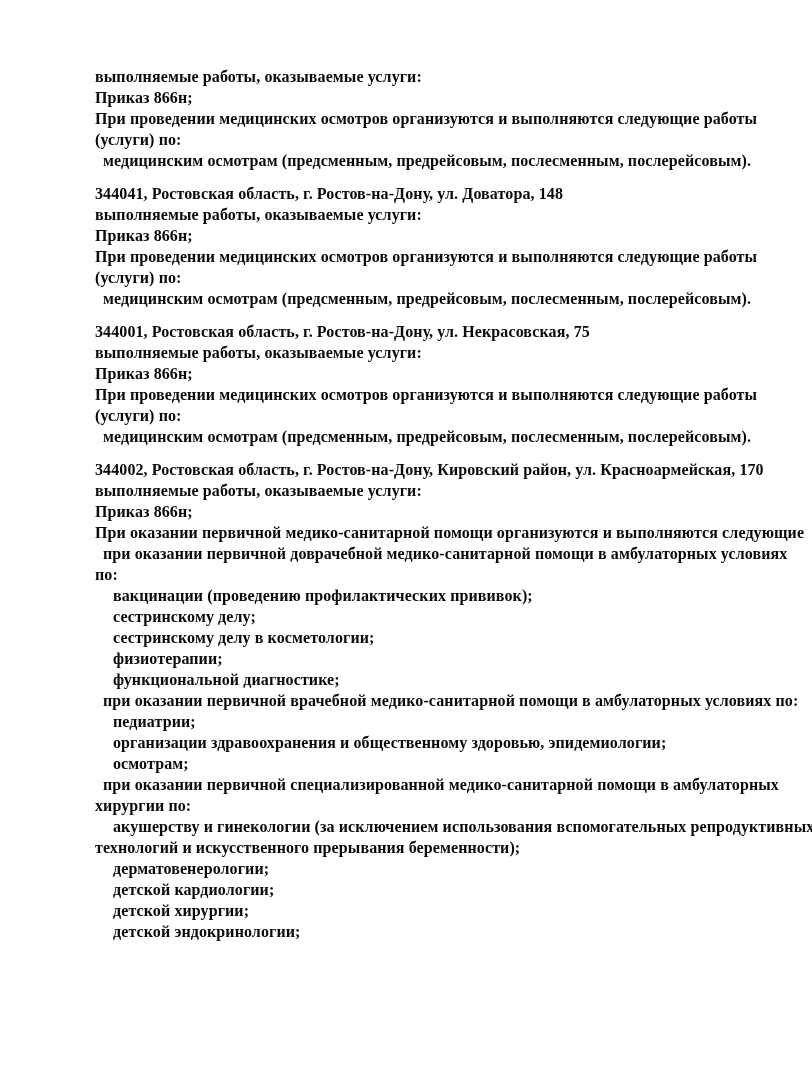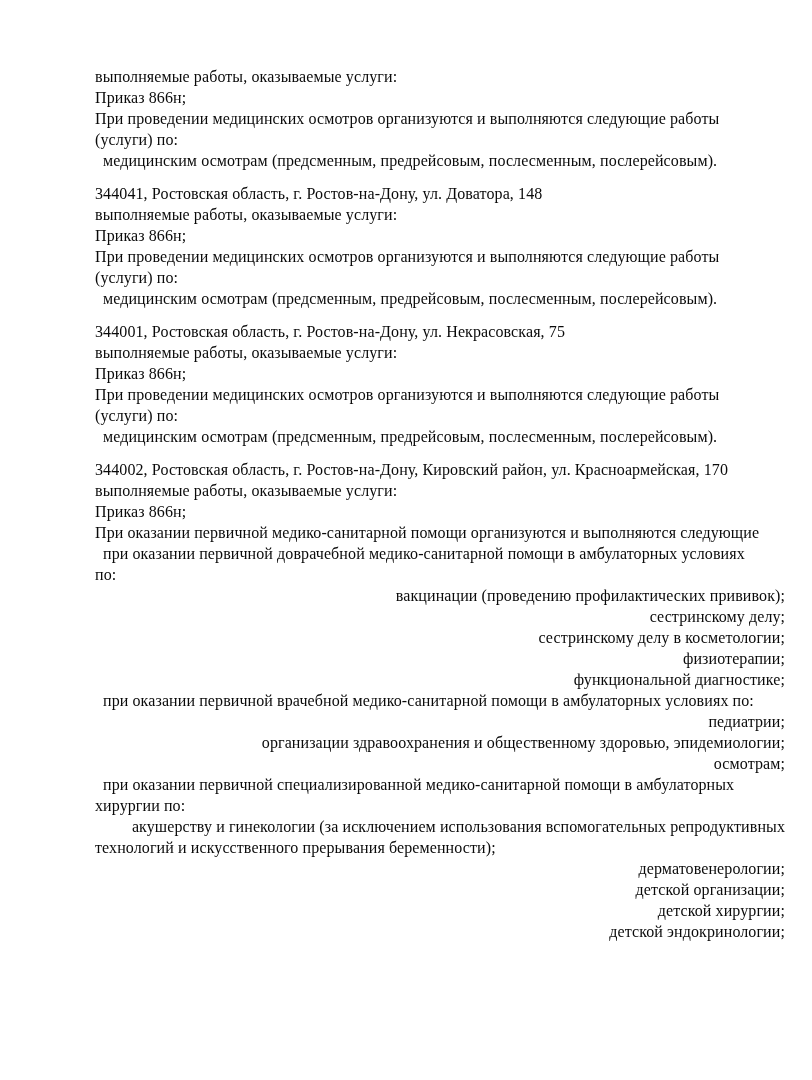--- a/index.html
+++ b/index.html
@@ -12,20 +12,21 @@
     height: 1080px;
     position: relative;
     overflow: hidden;
   }
   .page {
     position: absolute;
     left: 0; top: 0;
     width: 786px;
     height: 1080px;
     background: #ffffff;
+    font-weight: bold;
   }
   .doc {
     position: absolute;
     left: 95px;
     top: 66px;
     width: 690px;
     font-family: "Liberation Serif", "DejaVu Serif", serif;
     font-size: 16px;
     line-height: 21px;
     color: #0a0a0a;
@@ -36,21 +37,21 @@
   }
   .block:last-child {
     margin-bottom: 6px;
   }
   .line {
     white-space: nowrap;
     min-height: 21px;
   }
   .indent-0 { padding-left: 0; }
   .indent-1 { padding-left: 8px; }
-  .indent-2 { padding-left: 18px; text-align: right; }
+  .indent-2 { padding-left: 18px; }
 </style>
 </head>
 <body>
 
 <div class="page">
   <div class="doc" id="doc-root">
       <div class="block">
         <div class="line indent-0">выполняемые работы, оказываемые услуги:</div>
         <div class="line indent-0">Приказ 866н;</div>
         <div class="line indent-0">При проведении медицинских осмотров организуются и выполняются следующие работы</div>
@@ -87,18 +88,18 @@
         <div class="line indent-2">функциональной диагностике;</div>
         <div class="line indent-1">при оказании первичной врачебной медико-санитарной помощи в амбулаторных условиях по:</div>
         <div class="line indent-2">педиатрии;</div>
         <div class="line indent-2">организации здравоохранения и общественному здоровью, эпидемиологии;</div>
         <div class="line indent-2">осмотрам;</div>
         <div class="line indent-1">при оказании первичной специализированной медико-санитарной помощи в амбулаторных</div>
         <div class="line indent-0">хирургии по:</div>
         <div class="line indent-2">акушерству и гинекологии (за исключением использования вспомогательных репродуктивных</div>
         <div class="line indent-0">технологий и искусственного прерывания беременности);</div>
         <div class="line indent-2">дерматовенерологии;</div>
-        <div class="line indent-2">детской организации;</div>
+        <div class="line indent-2">детской кардиологии;</div>
         <div class="line indent-2">детской хирургии;</div>
         <div class="line indent-2">детской эндокринологии;</div>
       </div>
     </div>
 </div>
 
 </body></html>

